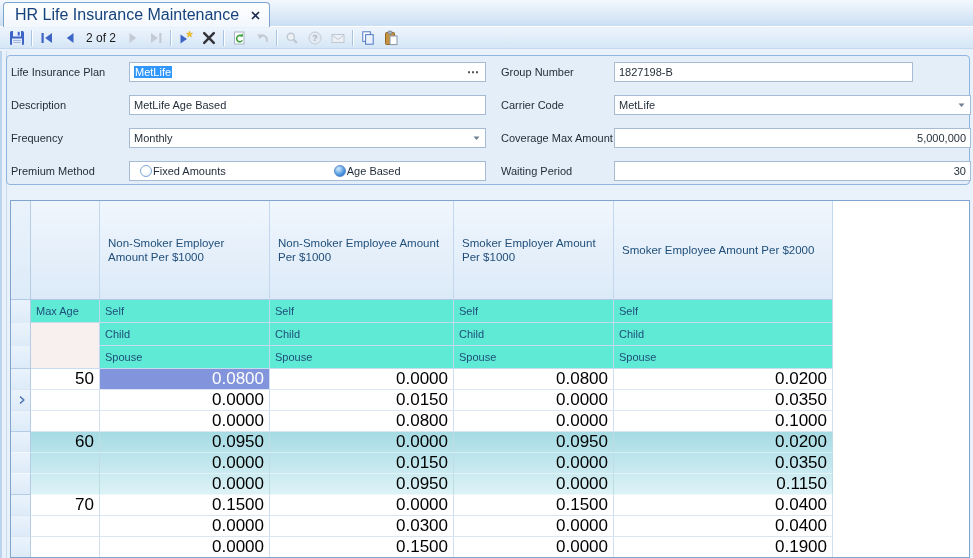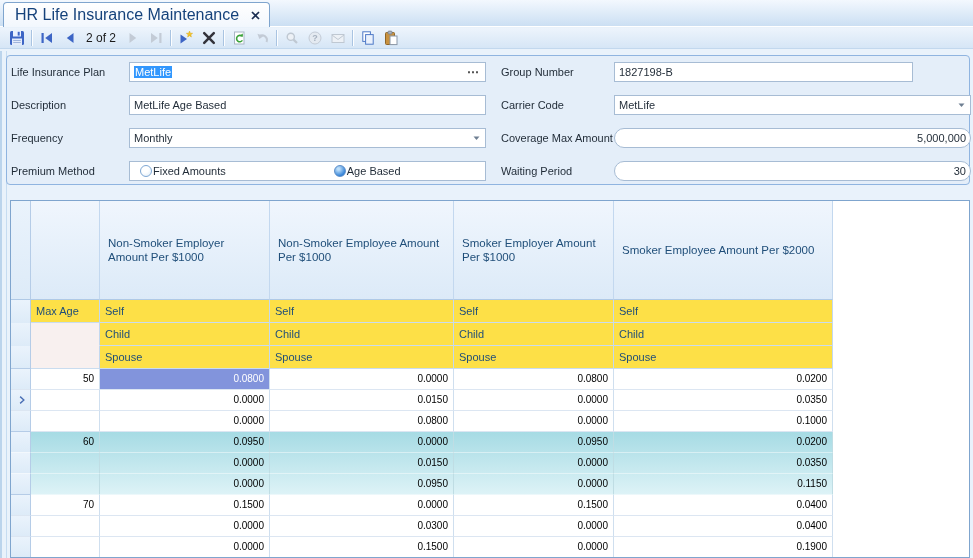--- a/index.html
+++ b/index.html
@@ -47,21 +47,21 @@
     position:absolute; left:6px; top:55px; width:964px; height:130px;
     background:#E4EEF9;
     border:1px solid #8FB4E0; border-radius:4px;
   }
   .fld-label { position:absolute; height:14px; line-height:14px; color:#1F2A36; }
   .box {
     position:absolute; height:20px; background:#FFFFFF;
     border:1px solid #A7BCD4; display:flex; align-items:center;
     padding:0 4px; overflow:hidden; white-space:nowrap;
   }
-  .box.num { justify-content:flex-end;border-radius:10px; }
+  .box.num { justify-content:flex-end; }
   .sel-text { background:#3297FD; color:#FFFFFF; padding:0 1px; }
   .ellipsis { position:absolute; right:5px; top:0; bottom:0; display:flex; align-items:center;
     color:#3A3A3A; font-weight:bold; letter-spacing:1px; font-size:12px; }
   .dd-arrow { position:absolute; right:5px; top:7px; }
   .radio-row { display:flex; align-items:center; gap:1px; }
   .radio {
     width:12px; height:12px; border-radius:50%;
     border:1px solid #7FA8D4;
     background:radial-gradient(circle at 35% 30%, #FFFFFF 40%, #DCEBF8 100%);
     display:inline-block;
@@ -81,39 +81,39 @@
   .header-row .hc {
     height:99px;
     background:linear-gradient(180deg,#F0F6FD 0%,#DCEAF8 100%);
     border-right:1px solid #C3D8EF; border-bottom:1px solid #AFC9E6;
     color:#1F4E79; display:flex; align-items:center;
     padding:0 8px; font-size:11.5px; line-height:14px;
   }
   .filler { background:#FFFFFF; border:none; }
   .sub-row .sc {
     height:23px; line-height:22px;
-    background:#fde047; color:#1F4E79;
+    background:#5eead4; color:#1F4E79;
     border-right:1px solid #C3D8EF; border-bottom:1px solid #C9DCEF;
     padding-left:5px; overflow:hidden;
   }
   .sc.pink { background:#F8F0EF; }
   .sc.no-bottom { border-bottom-color:transparent; }
   .ind-cell, .sc.ind, .hc.ind {
     background:linear-gradient(180deg,#EAF3FC,#DDEBF8) !important;
     border-right:1px solid #B5CCE7 !important;
     border-bottom:none; padding:0;
     display:flex; align-items:center; justify-content:center;
   }
   .hc.ind { border-bottom:1px solid #AFC9E6 !important; }
   .ind-last { border-bottom:1px solid #B5CCE7 !important; }
   .data-row .dc {
     height:21px; line-height:20px;
     border-right:1px solid #CFDFEF; border-bottom:1px solid #DCE6F2;
     padding:0 5px 0 8px; overflow:hidden;
-    font-size:10px; color:#000000;
+    font-size:17px; color:#000000;
     background:transparent;
   }
   .dc.num { text-align:right; }
   .dc.selected { background:#8294DC; color:#FFFFFF; }
   .group { background:#FFFFFF; }
   .group.teal { background:linear-gradient(180deg,#A6DBE4 0%,#DEF3F7 100%); }
   .group.teal .dc { border-bottom-color:rgba(255,255,255,0.45); border-right-color:#BFDDE4; }
 </style>
 </head>
 <body>

